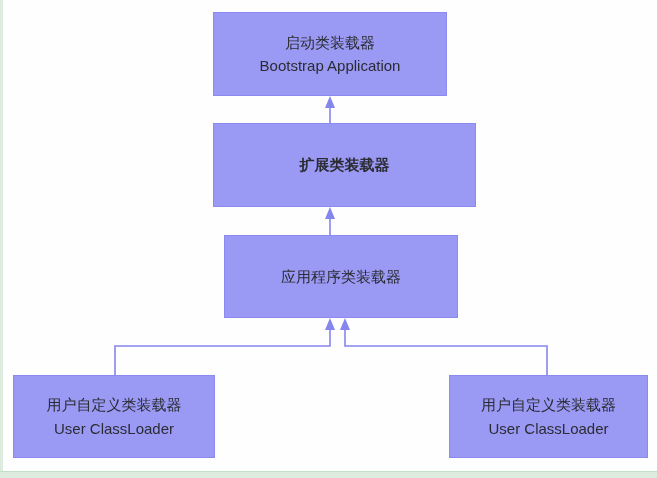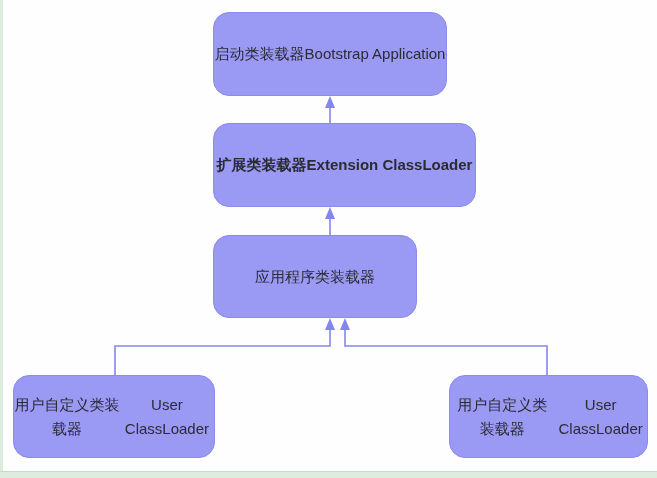--- a/index.html
+++ b/index.html
@@ -42,35 +42,35 @@
   }
   .edges-svg polygon {
     fill: var(--arrow, #8585ee);
     stroke: none;
   }
   .node {
     position: absolute;
     box-sizing: border-box;
     background: var(--node-fill, #9a9af5);
     border: 1px solid var(--node-border, #8a8aef);
-    border-radius: 16px;
+    border-radius: 0;
     display: flex;
-    flex-direction: row;
+    flex-direction: column;
     align-items: center;
     justify-content: center;
     text-align: center;
     color: var(--text, #2b2b33);
     font-size: 15px;
     line-height: 1.55;
   }
   .node .label-cn { display: block; }
   .node .label-en { display: block; }
   #node-bootstrap   { left: 213px; top: 12px;  width: 234px; height: 84px; }
   #node-extension   { left: 213px; top: 123px; width: 263px; height: 84px; font-weight: bold; }
-  #node-application { left: 213px; top: 235px; width: 204px; height: 83px; justify-content: center; }
+  #node-application { left: 224px; top: 235px; width: 234px; height: 83px; justify-content: center; }
   #node-user-left   { left: 13px;  top: 375px; width: 202px; height: 83px; }
   #node-user-right  { left: 449px; top: 375px; width: 199px; height: 83px; }
 </style>
 </head>
 <body>
 
 <div class="canvas">
 
   <div class="frame-left"></div>
 
@@ -97,21 +97,20 @@
     </g>
   </svg>
 
   <div class="node" id="node-bootstrap">
     <span class="label-cn">启动类装载器</span>
     <span class="label-en">Bootstrap Application</span>
   </div>
 
   <div class="node" id="node-extension">
     <span class="label-cn">扩展类装载器</span>
-    <span class="label-en">Extension ClassLoader</span>
   </div>
 
   <div class="node" id="node-application">
     <span class="label-cn">应用程序类装载器</span>
   </div>
 
   <div class="node" id="node-user-left">
     <span class="label-cn">用户自定义类装载器</span>
     <span class="label-en">User ClassLoader</span>
   </div>

